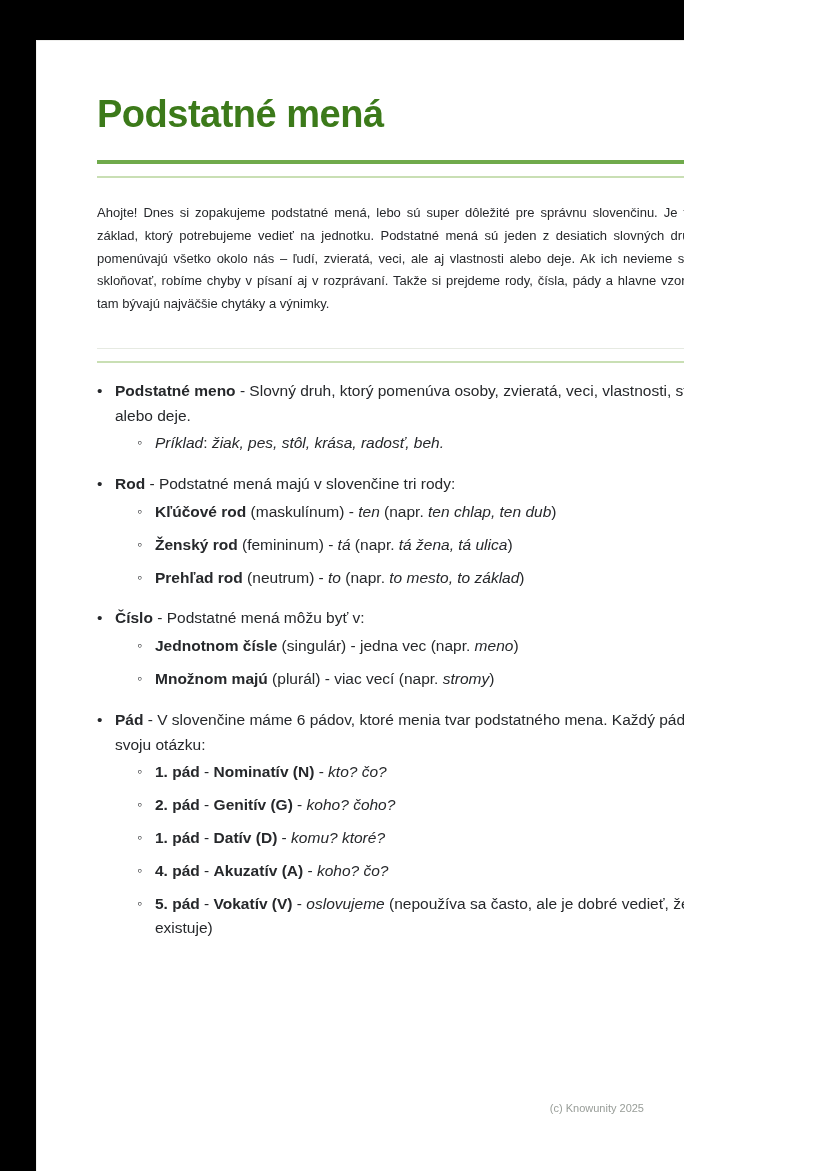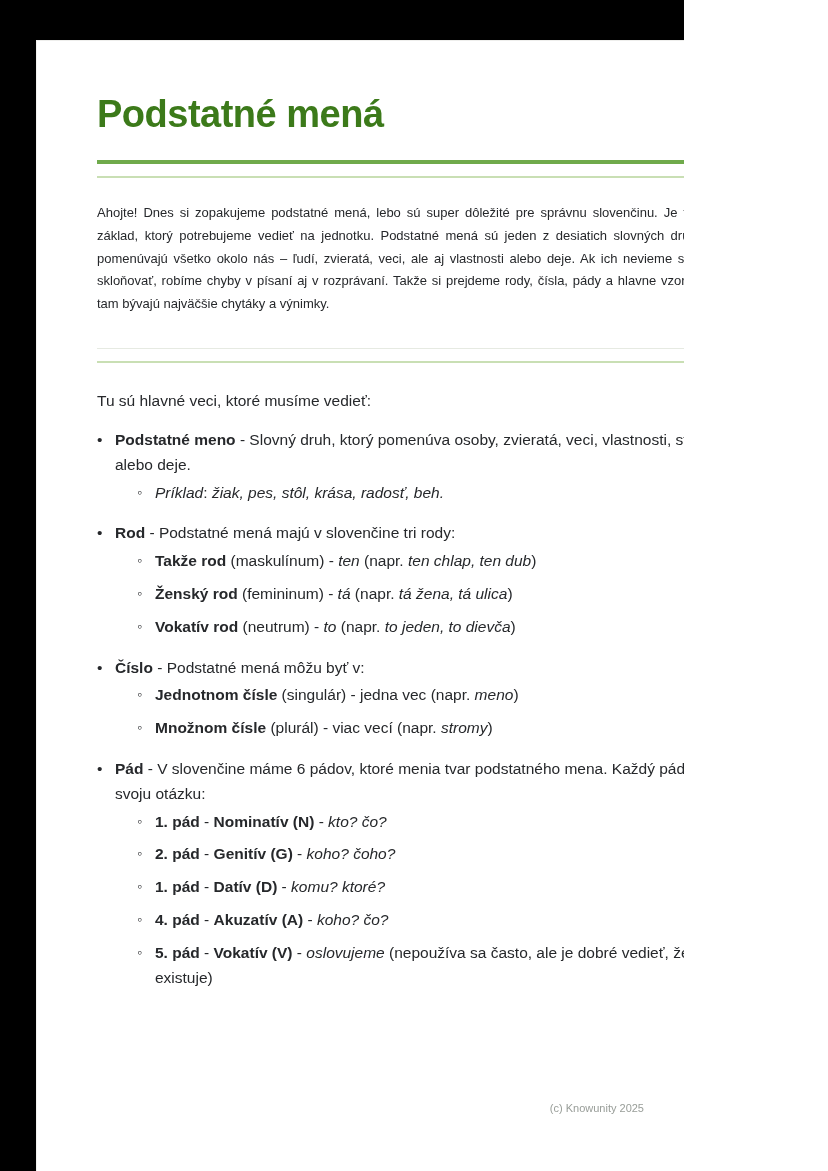--- a/index.html
+++ b/index.html
@@ -110,57 +110,56 @@
 
       <section>
         <hr class="section-rule">
         <p class="lead">Ahojte! Dnes si zopakujeme podstatné mená, lebo sú super dôležité pre správnu slovenčinu. Je to taký základ, ktorý potrebujeme vedieť na jednotku. Podstatné mená sú jeden z desiatich slovných druhov a pomenúvajú všetko okolo nás – ľudí, zvieratá, veci, ale aj vlastnosti alebo deje. Ak ich nevieme správne skloňovať, robíme chyby v písaní aj v rozprávaní. Takže si prejdeme rody, čísla, pády a hlavne vzory, lebo tam bývajú najväčšie chytáky a výnimky.</p>
       </section>
 
       <hr class="divider">
 
       <section>
         <hr class="section-rule">
-        <p class="intro">Tu sú hlavné veci, ktoré musíme vedieť:</p>
         <div class="list">
             <div class="li level1">
               <span class="marker">•</span>
               <span class="content-text"><span class="b">Podstatné meno</span><span> - Slovný druh, ktorý pomenúva osoby, zvieratá, veci, vlastnosti, stavy alebo deje.</span></span>
             </div>
             <div class="li level2 tight">
               <span class="marker">◦</span>
               <span class="content-text"><span class="i">Príklad</span><span>: </span><span class="i">žiak, pes, stôl, krása, radosť, beh.</span></span>
             </div>
             <div class="li level1">
               <span class="marker">•</span>
               <span class="content-text"><span class="b">Rod</span><span> - Podstatné mená majú v slovenčine tri rody:</span></span>
             </div>
             <div class="li level2 tight">
               <span class="marker">◦</span>
-              <span class="content-text"><span class="b">Takže rod</span><span> (maskulínum) - </span><span class="i">ten</span><span> (napr. </span><span class="i">ten chlap, ten dub</span><span>)</span></span>
+              <span class="content-text"><span class="b">Kľúčové rod</span><span> (maskulínum) - </span><span class="i">ten</span><span> (napr. </span><span class="i">ten chlap, ten dub</span><span>)</span></span>
             </div>
             <div class="li level2">
               <span class="marker">◦</span>
               <span class="content-text"><span class="b">Ženský rod</span><span> (femininum) - </span><span class="i">tá</span><span> (napr. </span><span class="i">tá žena, tá ulica</span><span>)</span></span>
             </div>
             <div class="li level2">
               <span class="marker">◦</span>
-              <span class="content-text"><span class="b">Vokatív rod</span><span> (neutrum) - </span><span class="i">to</span><span> (napr. </span><span class="i">to jeden, to dievča</span><span>)</span></span>
+              <span class="content-text"><span class="b">Prehľad rod</span><span> (neutrum) - </span><span class="i">to</span><span> (napr. </span><span class="i">to mesto, to základ</span><span>)</span></span>
             </div>
             <div class="li level1">
               <span class="marker">•</span>
               <span class="content-text"><span class="b">Číslo</span><span> - Podstatné mená môžu byť v:</span></span>
             </div>
             <div class="li level2 tight">
               <span class="marker">◦</span>
               <span class="content-text"><span class="b">Jednotnom čísle</span><span> (singulár) - jedna vec (napr. </span><span class="i">meno</span><span>)</span></span>
             </div>
             <div class="li level2">
               <span class="marker">◦</span>
-              <span class="content-text"><span class="b">Množnom čísle</span><span> (plurál) - viac vecí (napr. </span><span class="i">stromy</span><span>)</span></span>
+              <span class="content-text"><span class="b">Množnom majú</span><span> (plurál) - viac vecí (napr. </span><span class="i">stromy</span><span>)</span></span>
             </div>
             <div class="li level1">
               <span class="marker">•</span>
               <span class="content-text"><span class="b">Pád</span><span> - V slovenčine máme 6 pádov, ktoré menia tvar podstatného mena. Každý pád má svoju otázku:</span></span>
             </div>
             <div class="li level2 tight">
               <span class="marker">◦</span>
               <span class="content-text"><span class="b">1. pád</span><span> - </span><span class="b">Nominatív (N)</span><span> - </span><span class="i">kto? čo?</span></span>
             </div>
             <div class="li level2">

